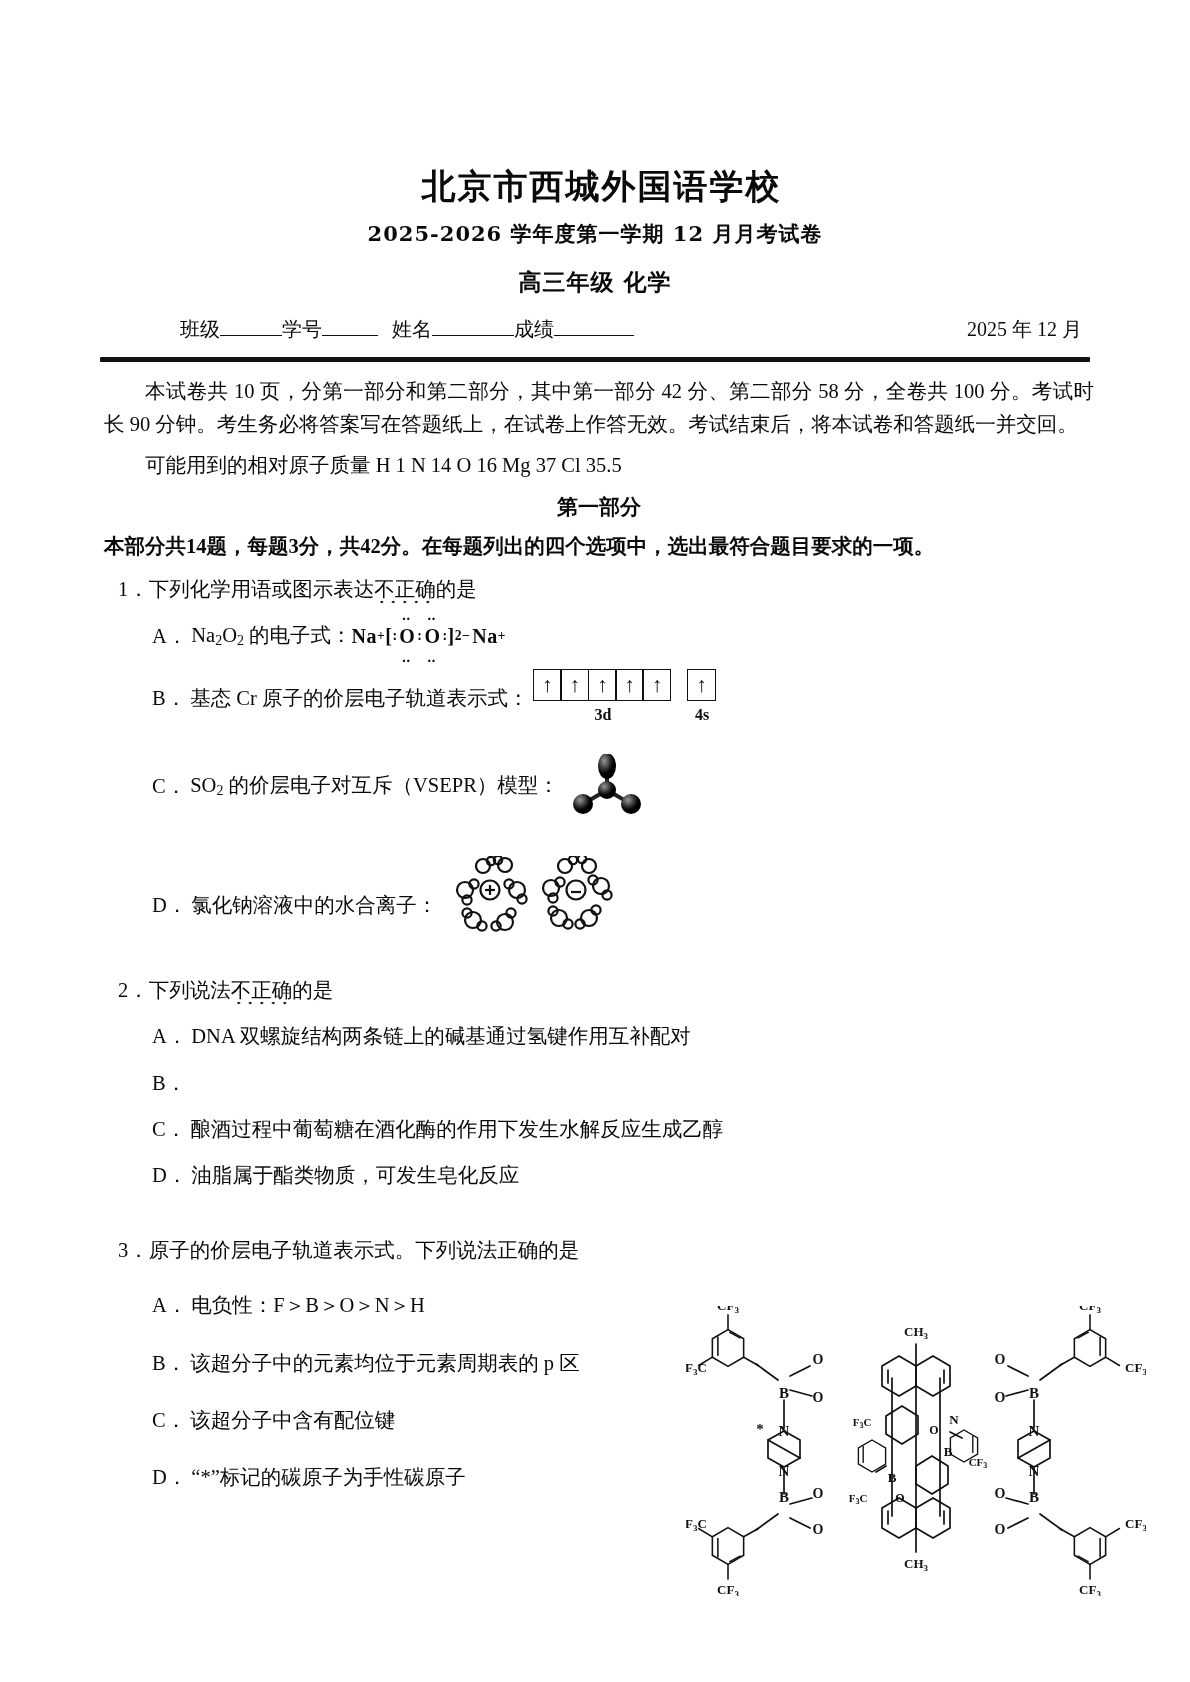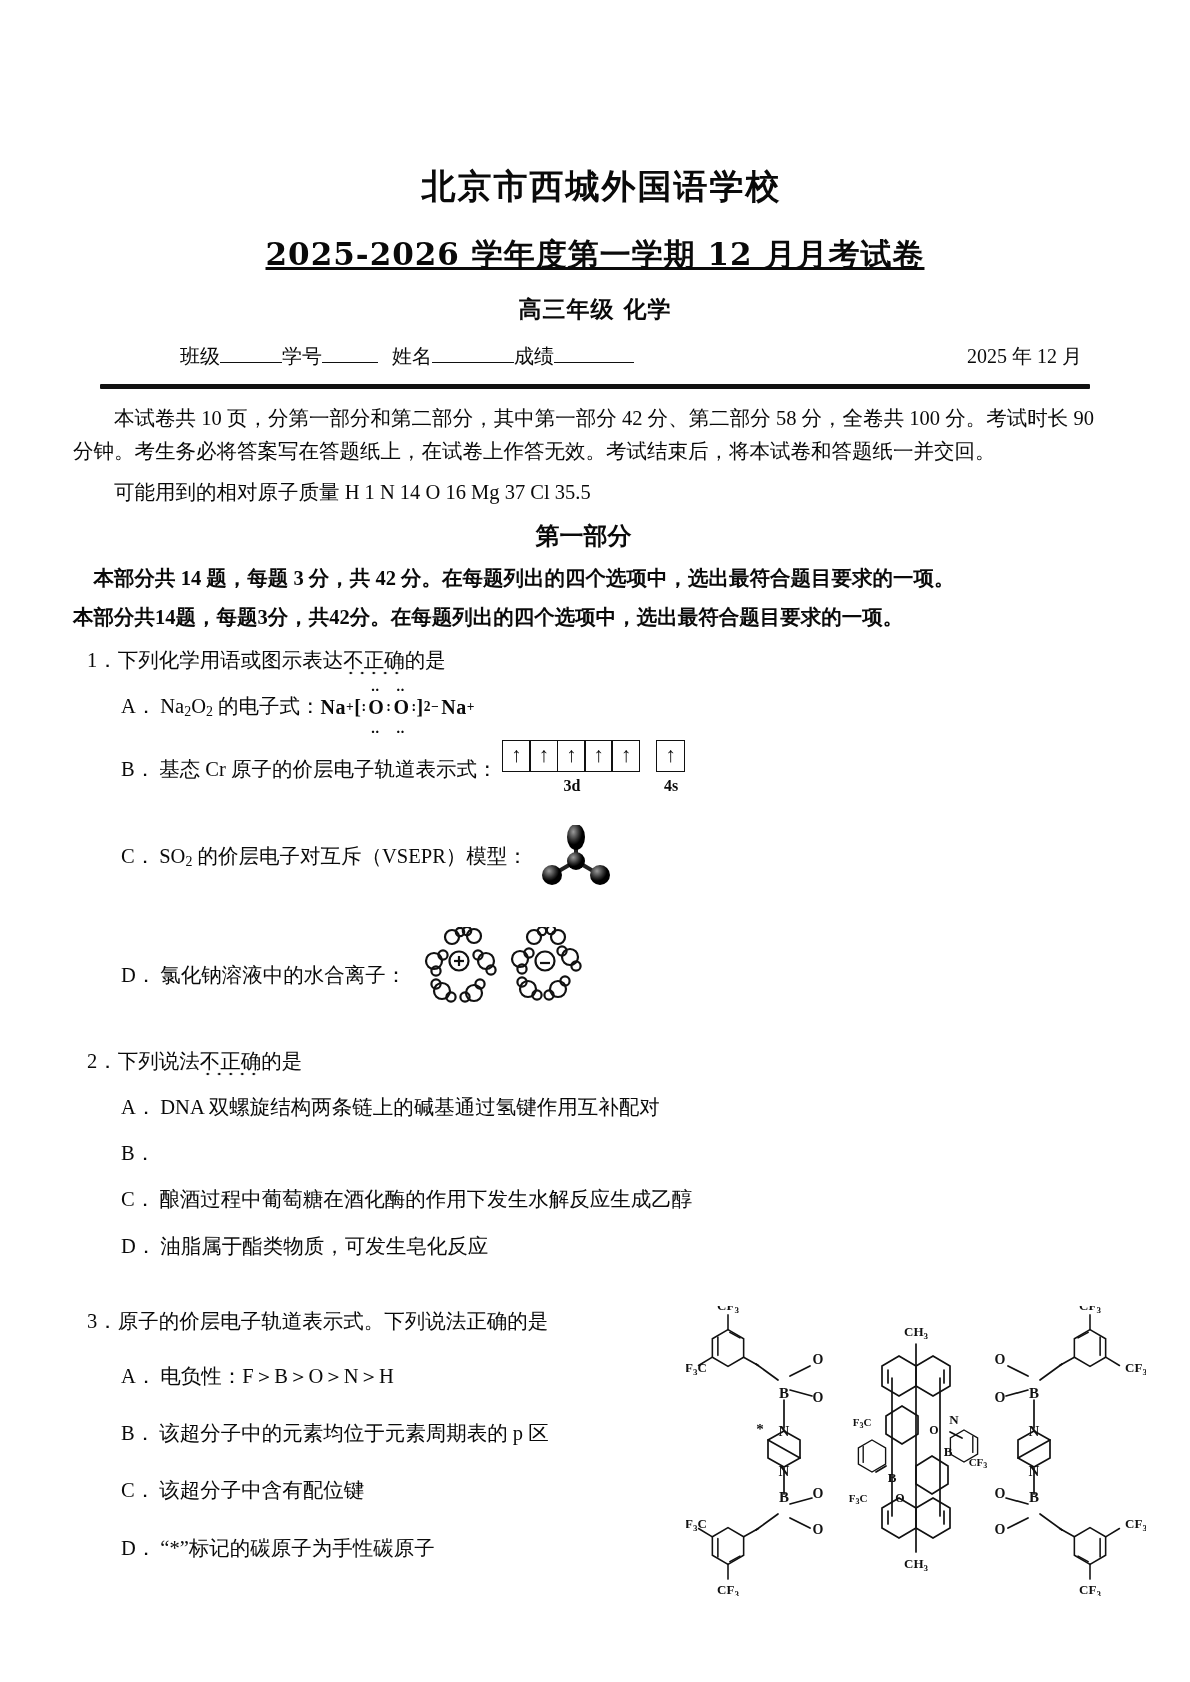--- a/index.html
+++ b/index.html
@@ -20,24 +20,23 @@
 
   
   .title-block{ text-align:center; }
   .school{
     font-size:34px;font-weight:bold;letter-spacing:2px;
     margin-top:166px;line-height:1.2;
     font-family:"DejaVu Serif","Liberation Serif",serif;
     margin-left:13px;
   }
   .exam{
-    font-size:31px;font-weight:bold;letter-spacing:1px;
-    margin-top:29px;line-height:1.2;
+    font-size:21px;font-weight:bold;letter-spacing:1px;
+    margin-top:14px;line-height:1.2;
     font-family:"DejaVu Serif","Liberation Serif",serif;
-    text-decoration:underline;
   }
   .grade{
     font-size:23px;font-weight:bold;letter-spacing:1px;
     margin-top:22px;line-height:1.2;
     font-family:"DejaVu Serif","Liberation Serif",serif;
   }
   .info-row{
     margin-top:20px;
     padding:0 108px 0 180px;
     font-size:20px;
@@ -57,29 +56,28 @@
   .u.w4{width:80px}
   .info-date{margin-left:auto;font-size:20px;}
 
   .rule{
     margin:14px 100px 0 100px;
     height:5px;background:#111;border-radius:1px;
   }
 
   
   .body{
-    padding:0 96px 0 44px;
+    padding:0 96px 0 104px;
     font-size:20.5px;
     line-height:1.62;
-    margin-left:29px;
   }
   .para{ text-indent:2em; margin-top:13px; text-align:justify;}
   .para2{ text-indent:2em; margin-top:8px;}
   .center-head{
-    text-align:center;font-weight:bold;font-size:24px;margin-top:8px;
+    text-align:center;font-weight:bold;font-size:21px;margin-top:8px;
   }
   .bold-line{
     font-weight:bold;font-size:20.5px;margin-top:6px;line-height:1.6;
   }
   .bold-line.indent{ text-indent:1em; }
 
   
   .q{ margin-top:10px; }
   .q-stem{
     font-size:20.5px;
@@ -168,21 +166,20 @@
     <span class="info-date">2025 年 12 月</span>
   </div>
 
   <div class="rule"></div>
 
   <div class="body">
 
     <div class="para">本试卷共 10 页，分第一部分和第二部分，其中第一部分 42 分、第二部分 58 分，全卷共 100 分。考试时长 90 分钟。考生务必将答案写在答题纸上，在试卷上作答无效。考试结束后，将本试卷和答题纸一并交回。</div>
     <div class="para2">可能用到的相对原子质量 H 1    N 14    O 16    Mg 37    Cl 35.5</div>
     <div class="center-head">第一部分</div>
-    <div class="bold-line indent">本部分共 14 题，每题 3 分，共 42 分。在每题列出的四个选项中，选出最符合题目要求的一项。</div>
     <div class="bold-line">本部分共14题，每题3分，共42分。在每题列出的四个选项中，选出最符合题目要求的一项。</div>
 
     <div class="q">
       <div class="q-stem">
         <span>1．</span><span>下列化学用语或图示表达</span><span class="dotted">不正确</span><span>的是</span>
       </div>
 
       <div class="opt">
         <span class="lab">A．</span>
         <span>

